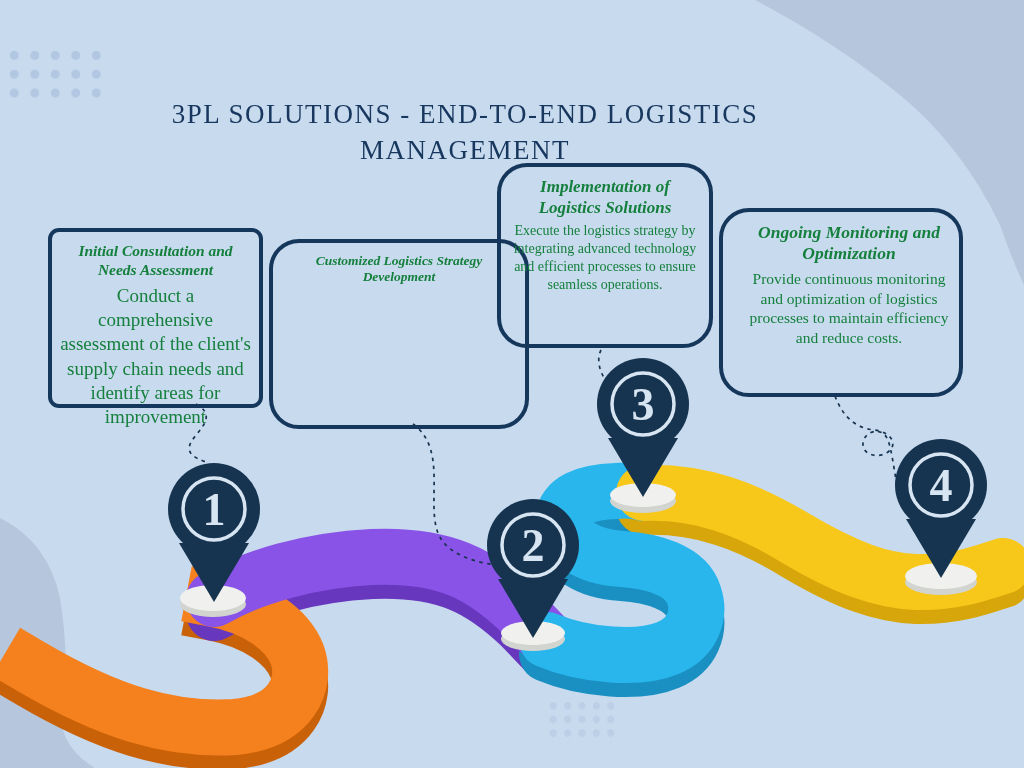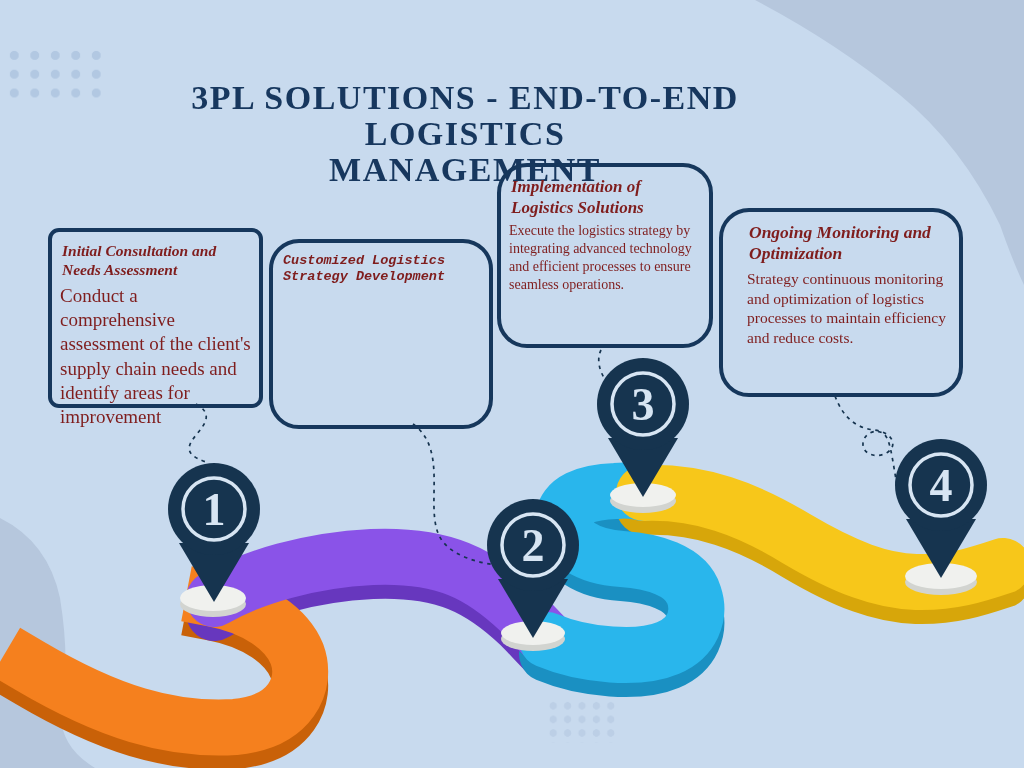--- a/index.html
+++ b/index.html
@@ -15,34 +15,34 @@
     left:4px;top:46px;width:104px;height:58px;
     background-image:radial-gradient(circle,#b2c8e2 4.2px,rgba(0,0,0,0) 4.8px);
     background-size:20.5px 18.8px;background-position:0 0;
   }
   .dots-bottom{
     left:546px;top:699px;width:74px;height:44px;
     background-image:radial-gradient(circle,#bccfe6 3.4px,rgba(0,0,0,0) 4px);
     background-size:14.4px 13.6px;background-position:0 0;
   }
   .title{
-    position:absolute;left:125px;top:80px;width:680px;
-    text-align:center;color:#17375e;font-weight:bold;
-    font-size:34px;line-height:36px;letter-spacing:1.5px;
+    position:absolute;left:125px;top:96px;width:680px;
+    text-align:center;color:#17375e;font-weight:normal;
+    font-size:27px;line-height:36px;letter-spacing:1.5px;
   }
   .callout{
     position:absolute;border:4px solid #16375c;border-radius:30px;
-    color:#7f1d1d;text-align:left;box-sizing:border-box;
+    color:#15803d;text-align:center;box-sizing:border-box;
     padding:8px 6px;background:rgba(200,218,238,0.0);
   }
   .callout h3{margin:2px 4px 4px 4px;font-style:italic;font-weight:bold;line-height:1.22;}
   .callout p{margin:0 2px;line-height:1.28;}
   .box1{left:48px;top:228px;width:215px;height:180px;border-radius:11px;}
   .box1 h3{font-size:15.5px;}  .box1 p{font-size:19px;}
-  .box2{left:269px;top:239px;width:224px;height:190px;font-family:Liberation Mono, monospace;}
+  .box2{left:269px;top:239px;width:260px;height:190px;}
   .box2 h3{font-size:13.5px;}  .box2 p{font-size:14.5px;}
   .box3{left:497px;top:163px;width:216px;height:185px;}
   .box3 h3{font-size:17px;}    .box3 p{font-size:14px;}
   .box4{left:719px;top:208px;width:244px;height:189px;padding-left:22px;}
   .box4 h3{font-size:17.5px;}  .box4 p{font-size:15.5px;}
   .pin{position:absolute;width:100px;height:142px;}
   .pin text{font-family:"Liberation Serif", serif;font-weight:bold;}
 </style>
 </head>
 <body>
@@ -103,21 +103,21 @@
   </div>
   <div class="callout box2">
     <h3>Customized Logistics Strategy Development</h3>
   </div>
   <div class="callout box3">
     <h3>Implementation of Logistics Solutions</h3>
     <p>Execute the logistics strategy by integrating advanced technology and efficient processes to ensure seamless operations.</p>
   </div>
   <div class="callout box4">
     <h3>Ongoing Monitoring and Optimization</h3>
-    <p>Strategy continuous monitoring and optimization of logistics processes to maintain efficiency and reduce costs.</p>
+    <p>Provide continuous monitoring and optimization of logistics processes to maintain efficiency and reduce costs.</p>
   </div>
 
   <svg class="pin" style="left:164px;top:462px;" viewBox="0 0 100 142">
     <path d="M 15,81 L 50,140 L 85,81 Z" fill="#16344f"></path>
     <circle cx="50" cy="47" r="46" fill="#16344f"></circle>
     <circle fill="none" stroke-width="3.5" cx="50" cy="47" r="31" stroke="#d7e5f3"></circle>
     <text x="50" y="63" font-size="46" text-anchor="middle" fill="#d7e5f3">1</text>
   </svg>
   <svg class="pin" style="left:483px;top:498px;" viewBox="0 0 100 142">
     <path d="M 15,81 L 50,140 L 85,81 Z" fill="#16344f"></path>

